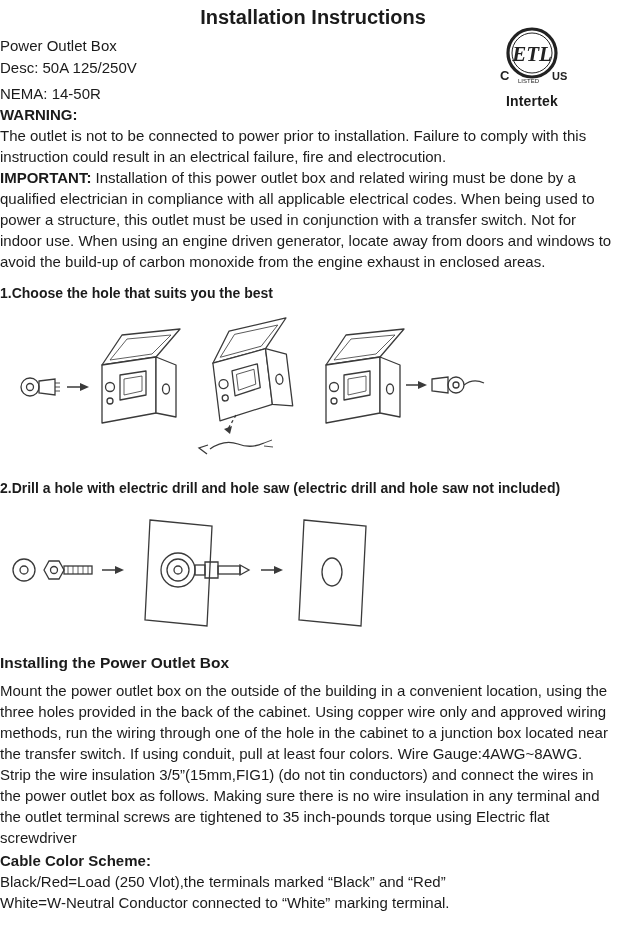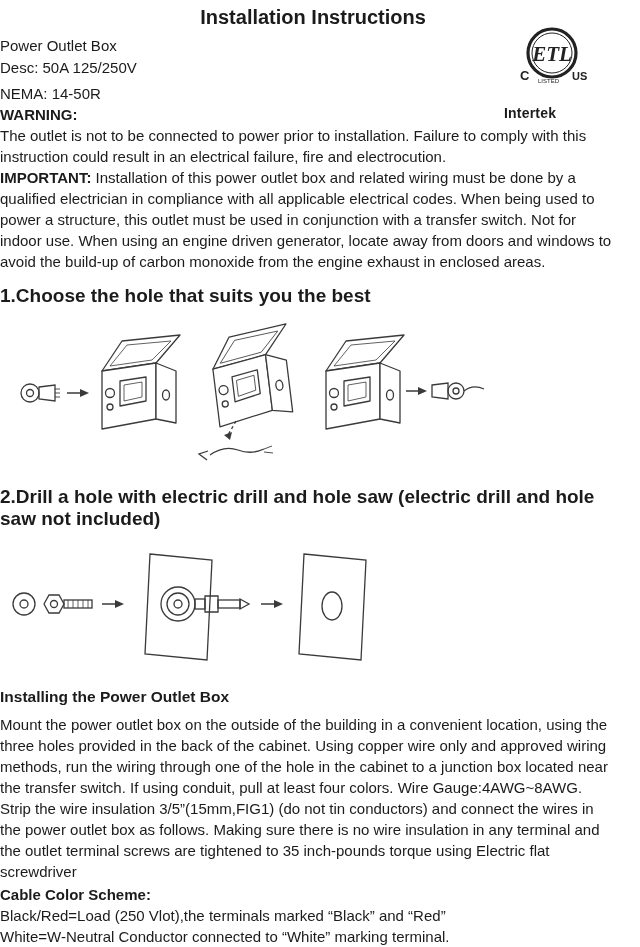--- a/index.html
+++ b/index.html
@@ -9,26 +9,26 @@
     font-family:"Liberation Sans", sans-serif; color:#1b1b1b;
   }
   .page { padding:6px 14px 0 0; position:relative; width:640px; height:947px; }
   .title { font-size:20px; font-weight:700; text-align:center; margin-bottom:6px; }
   .product-line { font-size:15px; font-weight:400; line-height:22px; }
   .nema { margin-top:4px; }
   .bold-label { font-size:15px; font-weight:700; line-height:20px; }
   p.body-text { font-size:15px; line-height:21px; width:618px; }
   .inline-bold { font-weight:700; }
   .section-heading { font-size:15.5px; font-weight:700; margin-top:22px; }
-  .step-label { font-size:19px; font-weight:700; margin-top:13px; }
+  .step-label { font-size:14px; font-weight:700; margin-top:13px; }
   .illustration { display:block; margin-left:14px; }
   .illo1 { margin-top:8px; }
   .illo2 { margin-top:14px; margin-left:4px; }
-  .logo-wrap { position:absolute; top:26px; right:40px; width:96px; }
-  .intertek { font-size:14px; font-weight:700; letter-spacing:0.2px; color:#1b1b1b; margin-top:13px; }
+  .logo-wrap { position:absolute; top:26px; right:60px; width:96px; text-align:center; }
+  .intertek { font-size:14px; font-weight:700; letter-spacing:0.2px; color:#1b1b1b; margin-top:1px; }
   .cable-section { margin-top:2px; }
 </style>
 </head>
 <body>
 
 <div class="page">
 
   <h1 class="title">Installation Instructions</h1>
 
   <div class="logo-wrap">

